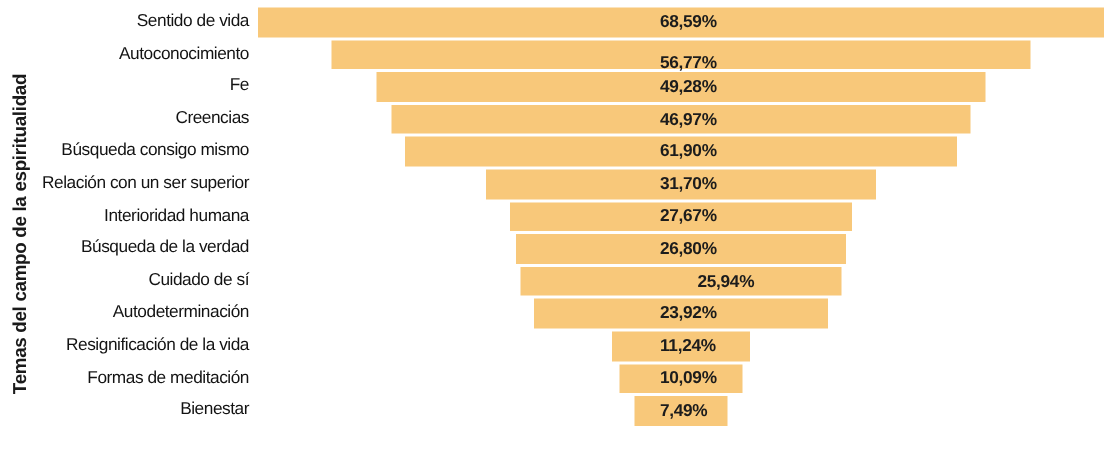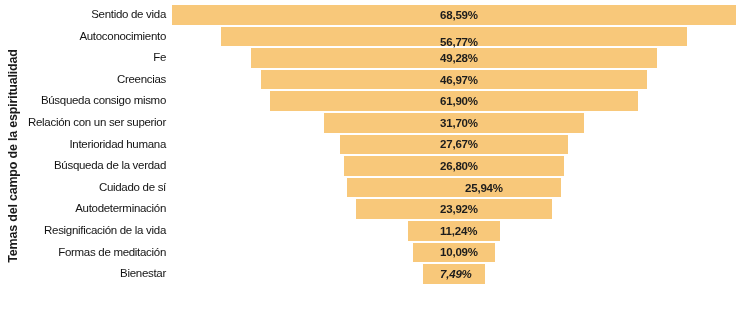--- a/index.html
+++ b/index.html
@@ -189,18 +189,18 @@
         <div class="cat-label">Formas de meditación</div>
         <div class="bar-area">
           <div class="bar" style="left: 240.516px; width: 82.9678px; background: rgb(248, 200, 122);"></div>
           <div class="bar-value" style="left: 268px;">10,09%</div>
         </div>
       </div>
       <div class="funnel-row">
         <div class="cat-label">Bienestar</div>
         <div class="bar-area">
           <div class="bar" style="left: 251.206px; width: 61.5886px; background: rgb(248, 200, 122);"></div>
-          <div class="bar-value" style="left: 268px; font-style: italic;">7,49%</div>
+          <div class="bar-value" style="left: 268px;">7,49%</div>
         </div>
       </div>
     </div>
 
 </div>
 
 </body></html>

